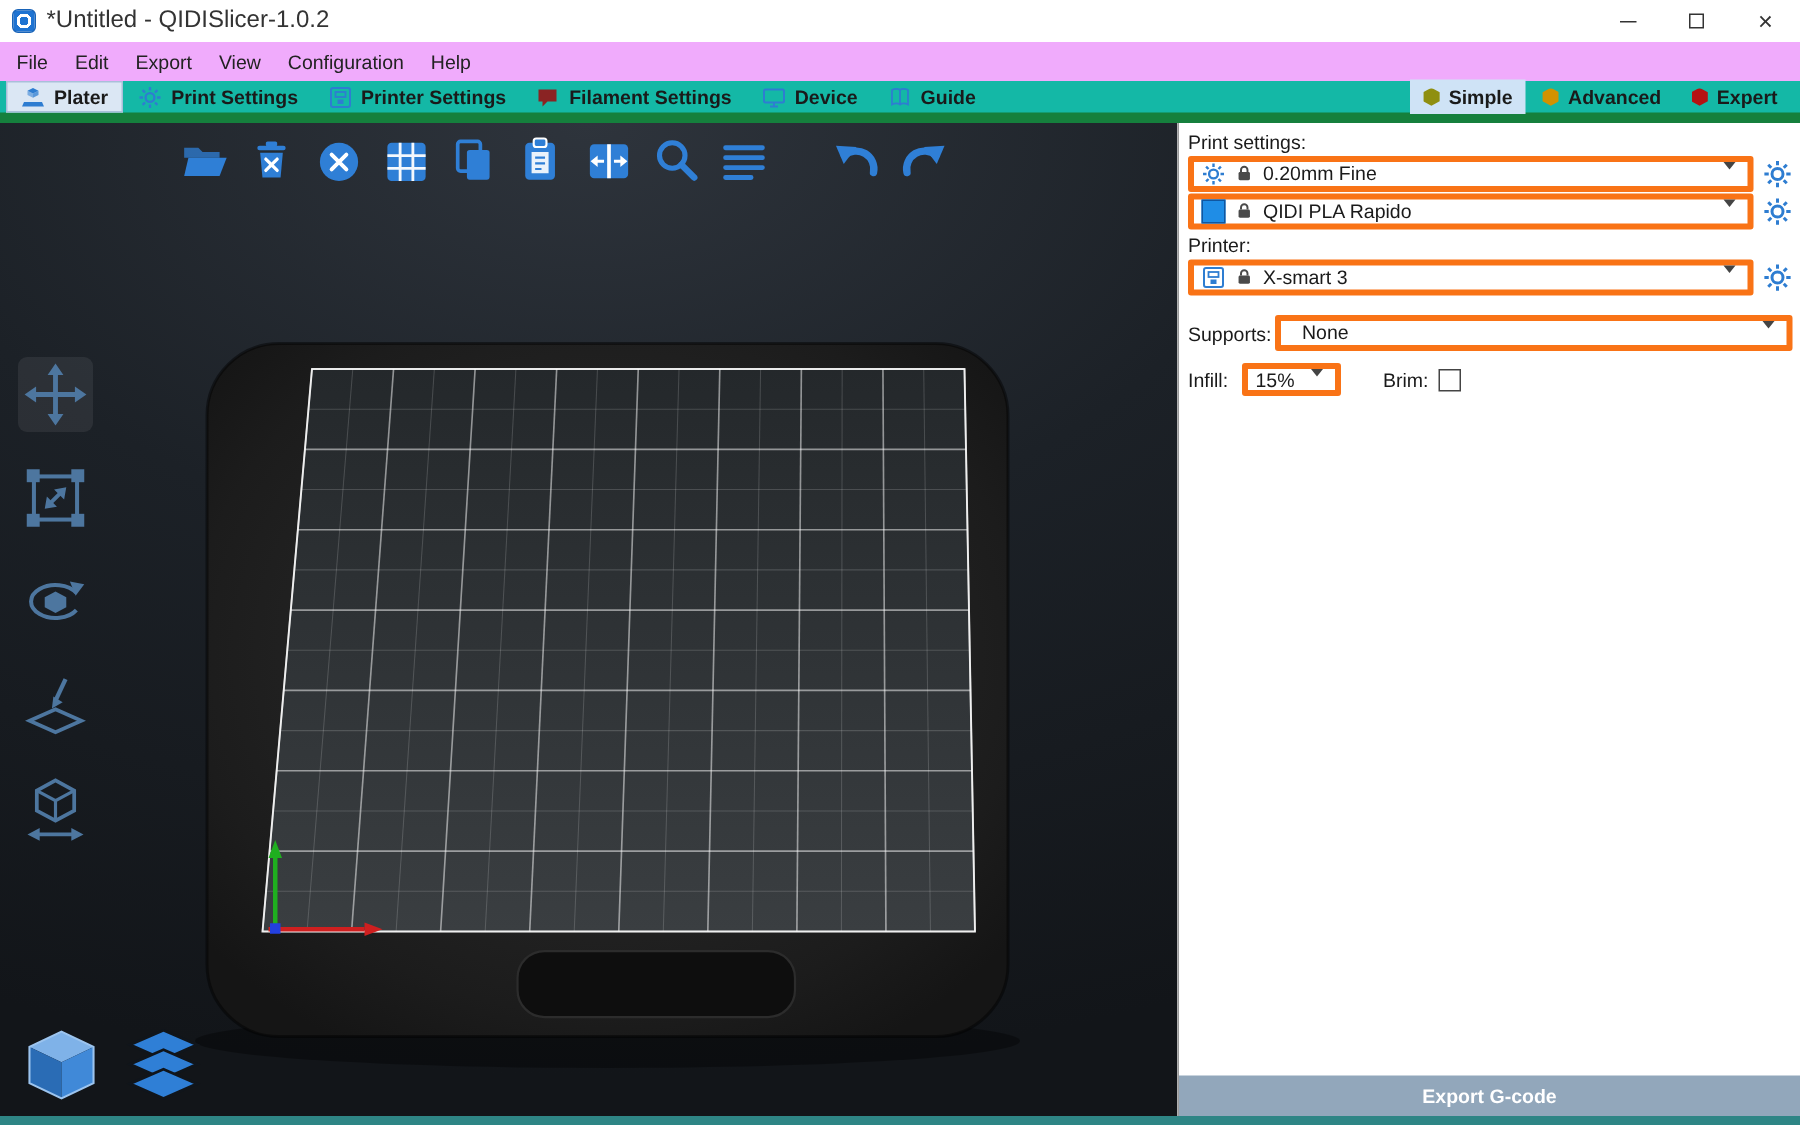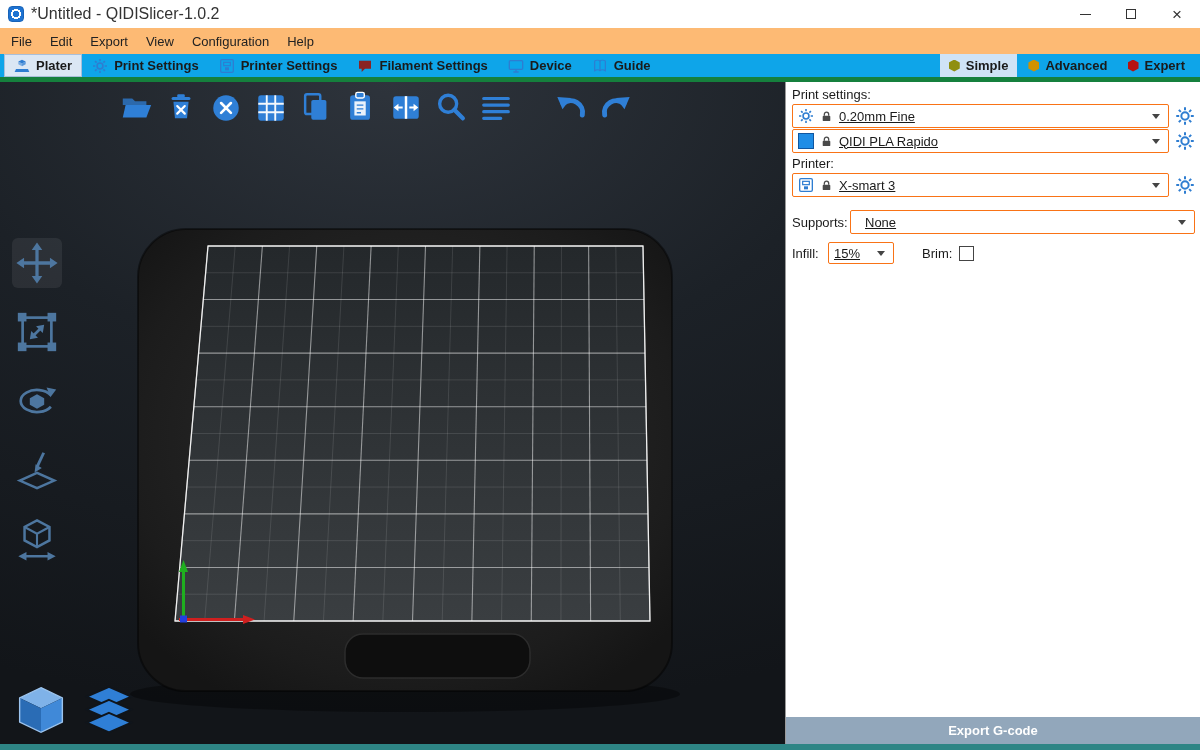--- a/index.html
+++ b/index.html
@@ -11,25 +11,25 @@
   .app-icon { width:16px; height:16px; border-radius:4px; margin-right:7px;
               background:radial-gradient(circle at 50% 50%, #1e73d2 0 3px, #fff 3px 5px, #1e73d2 5px); border:1px solid #1863b8; }
   .title-text { font-size:16px; color:#333; }
   .win-controls { margin-left:auto; display:flex; }
   .win-btn { width:46px; height:28px; display:flex; align-items:center; justify-content:center; color:#333; }
   .glyph-min { width:11px; height:1px; background:#333; display:block; }
   .glyph-max { width:10px; height:10px; border:1px solid #333; display:block; }
   .glyph-close { font-size:17px; line-height:1; color:#333; }
 
   
-  .menubar { height:26px; display:flex; align-items:center; padding-left:2px; background:#fdba74; }
+  .menubar { height:26px; display:flex; align-items:center; padding-left:2px; background:#f0abfc; }
   .menu-item { padding:4px 9px; color:#222; cursor:default; }
 
   
-  .tabbar { height:28px; display:flex; align-items:stretch; border-bottom:5px solid #15803d; padding-left:4px; background:#0ea5e9; }
+  .tabbar { height:28px; display:flex; align-items:stretch; border-bottom:7px solid #15803d; padding-left:4px; background:#14b8a6; }
   .tab { display:flex; align-items:center; gap:6px; padding:0 10px; font-weight:700; color:#1a1a1a; }
   .tab.active { background:#dbe7f4; box-shadow:inset 0 0 0 1px #a9bfd9; }
   .tab-icon { width:16px; height:16px; flex:none; }
   .ic-blue { color:#2e7dd1; } .ic-maroon { color:#8a2323; }
   .modes { margin-left:auto; display:flex; align-items:center; gap:2px; padding-right:6px; }
   .mode { display:flex; align-items:center; gap:6px; padding:4px 9px; font-weight:700; }
   .mode.active { background:#cfe3f6; }
   .hex { width:11px; height:12px; clip-path:polygon(50% 0,100% 25%,100% 75%,50% 100%,0 75%,0 25%); background:#888; flex:none; }
 
   
@@ -49,22 +49,22 @@
   .left-toolbar .tool:first-child { background:rgba(255,255,255,.07); border-radius:6px; }
 
   .view-toggles { position:absolute; left:14px; bottom:13px; display:flex; gap:14px; align-items:flex-end; }
   .view-toggles .tool { width:54px; height:54px; }
   .view-toggles svg { width:52px; height:52px; }
 
   
   .sidebar { flex:1; position:relative; background:#fff; border-left:1px solid #9a9a9a; padding:2px 5px 0 6px; }
   .field-label { margin-top:3px; height:16px; line-height:16px; }
   .combo-row { display:flex; align-items:center; margin-top:1px; }
-  .combo { flex:1; height:24px; border:1px solid #f97316; border-radius:2px; background:#fff;
-           display:flex; align-items:center; padding-left:5px; gap:6px; min-width:0;text-decoration:underline; }
+  .combo { flex:1; height:24px; border:4px solid #f97316; border-radius:2px; background:#fff;
+           display:flex; padding-left:5px; gap:6px; min-width:0; }
   .combo-text { flex:1; white-space:nowrap; overflow:hidden; }
   .chev { width:0; height:0; border-left:4px solid transparent; border-right:4px solid transparent;
           border-top:5px solid #444; margin-right:8px; flex:none; }
   .ci { width:16px; height:16px; flex:none; }
   .gear-blue { color:#2e7dd1; }
   .lock { color:#4a4a4a; width:13px; height:15px; }
   .gear-btn { width:20px; height:20px; color:#2e7dd1; margin-left:6px; flex:none; }
   .swatch { width:16px; height:16px; border:1px solid #1056a0; flex:none; background:#1f8de6; }
   .supports-row { margin-top:13px; display:flex; align-items:center; }
   .inline-label { width:58px; flex:none; }

